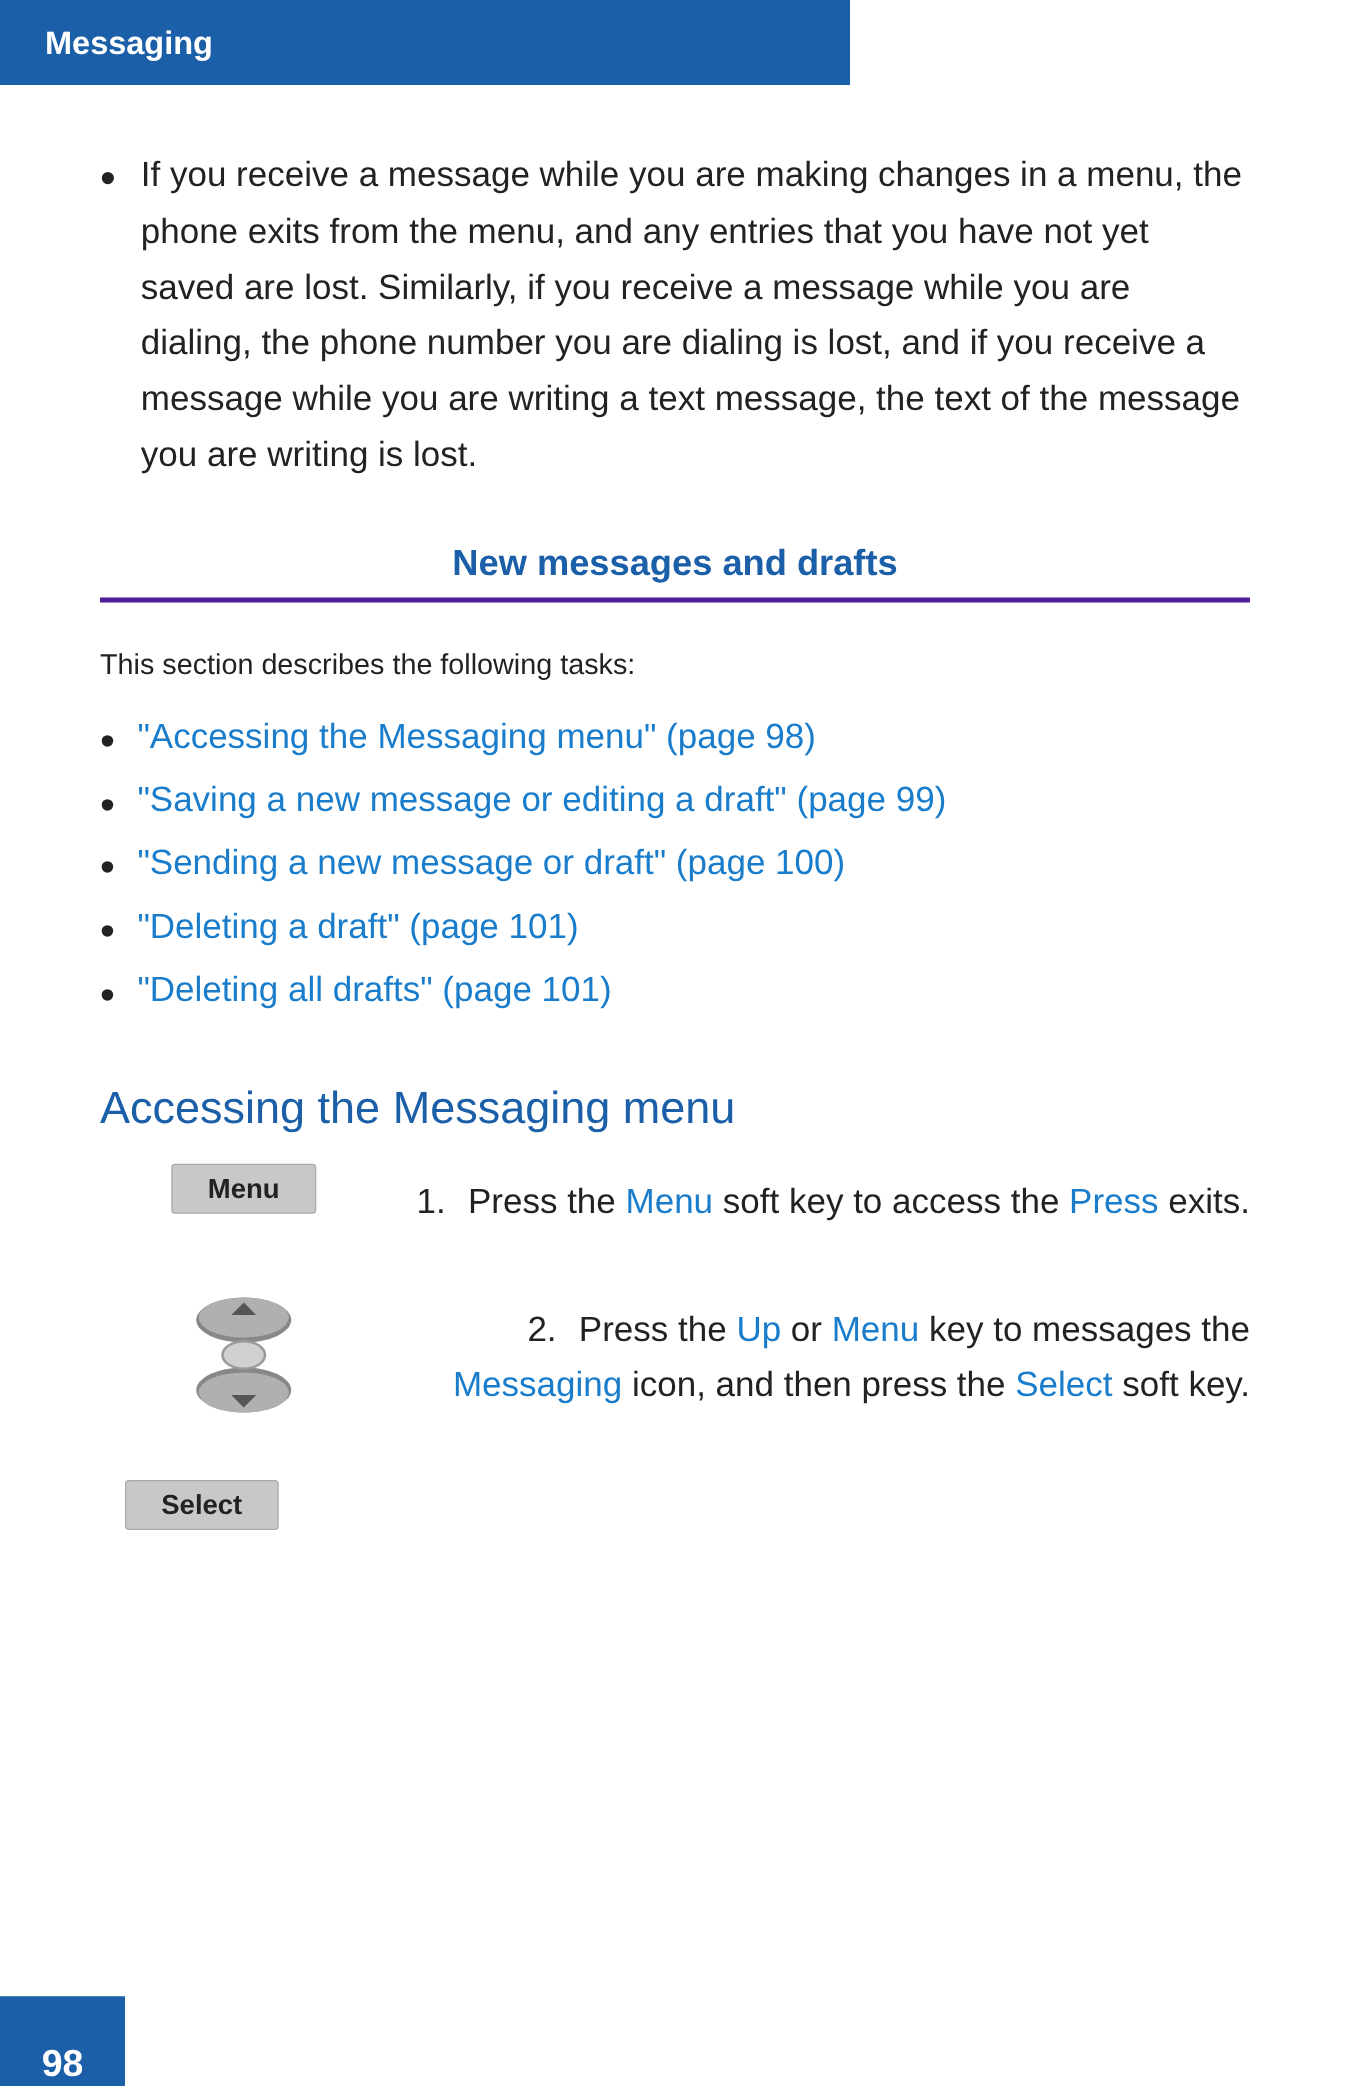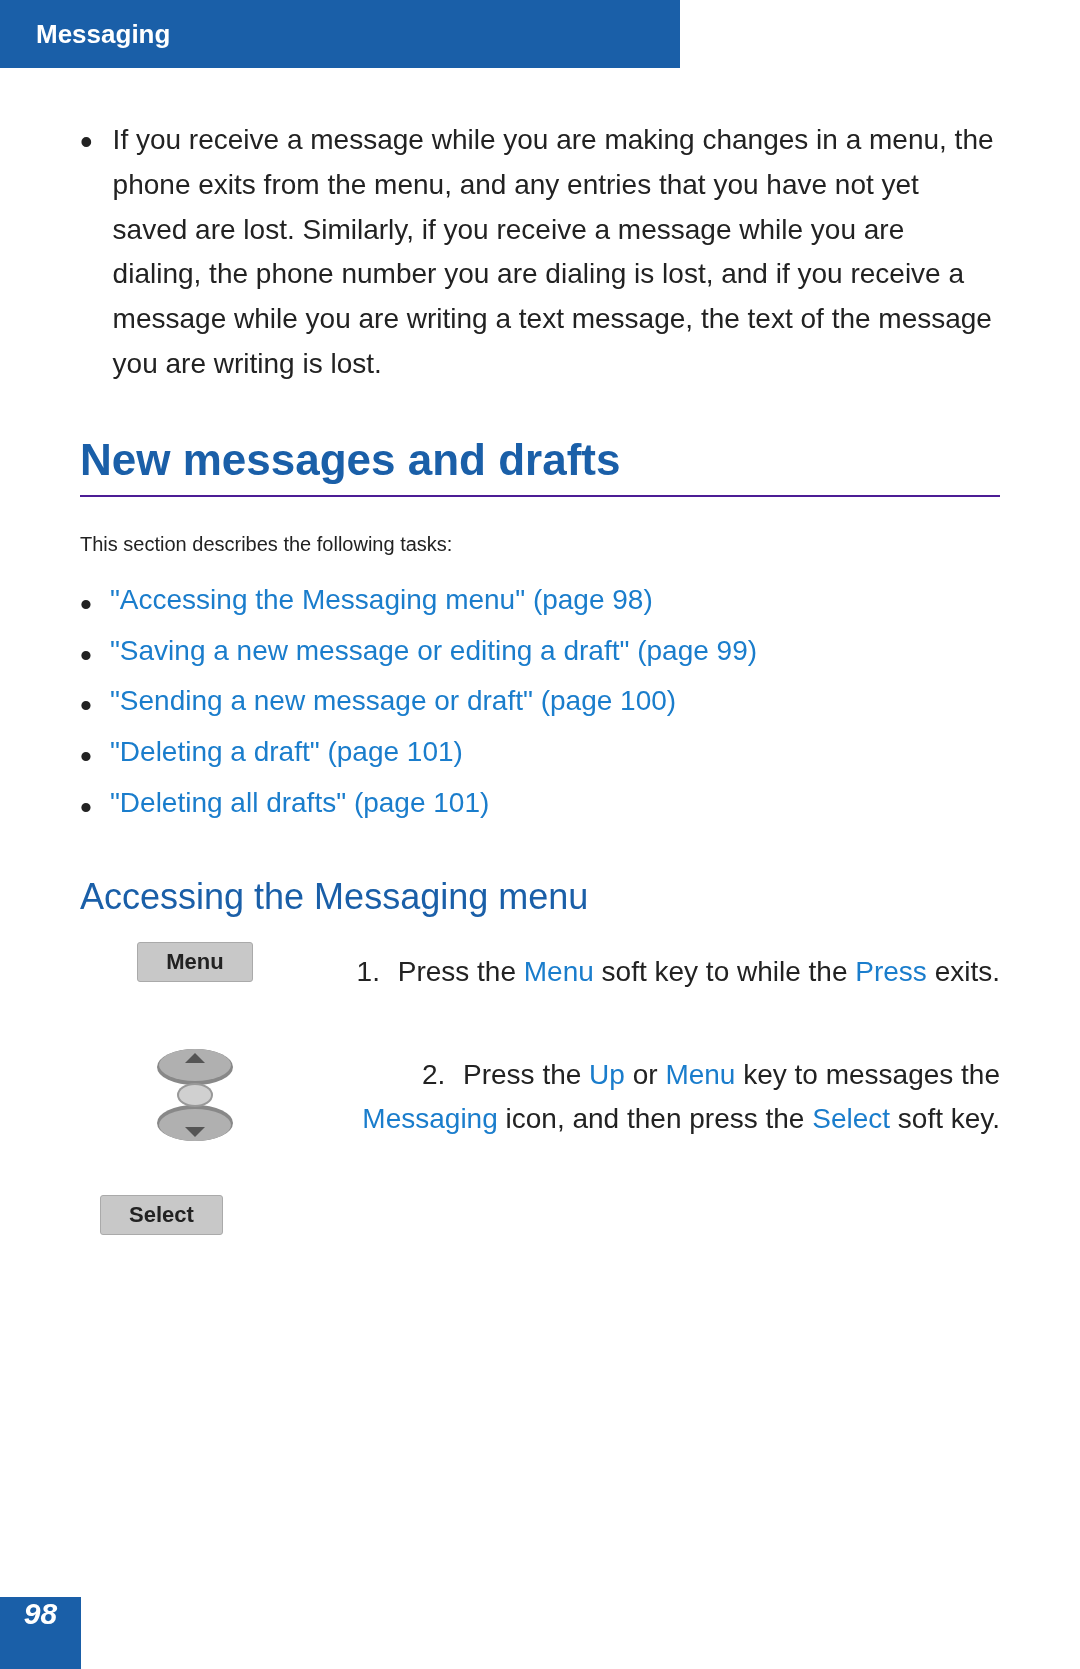--- a/index.html
+++ b/index.html
@@ -49,30 +49,31 @@
 
     .bullet-dot {
       font-size: 36px;
       line-height: 1.2;
       flex-shrink: 0;
       margin-top: 2px;
     }
 
     
     .section-heading {
-      font-size: 44px;
+      font-size: 29px;
       font-weight: bold;
       color: #1a5fa8;
-      border-bottom: 2px solid #4c1d95;
+      border-bottom: 4px solid #4c1d95;
       padding-bottom: 10px;
       margin-bottom: 36px;
+      text-align: center;
     }
 
     .section-intro {
-      font-size: 20px;
+      font-size: 23px;
       margin-bottom: 28px;
       color: #222;
     }
 
     
     .toc-list {
       list-style: none;
       margin-bottom: 48px;
     }
 
@@ -180,27 +181,26 @@
       align-items: center;
       margin-left: 20px;
       margin-top: 10px;
     }
 
     
     .footer {
       position: absolute;
       bottom: 0;
       left: 0;
-      width: 81px;
+      width: 100px;
       height: 72px;
       background: #1a5fa8;
       display: flex;
-      align-items: flex-start;
+      align-items: flex-end;
       justify-content: center;
-      font-style: italic;
     }
 
     .footer span {
       color: #ffffff;
       font-weight: bold;
       font-size: 30px;
     }
 
     
     .nav-svg {
@@ -252,21 +252,21 @@
 
 
   <div class="steps-container">
 
     <div class="step-row">
       <div class="step-icon">
         <div class="menu-btn">Menu</div>
       </div>
       <div class="step-text">
         <span class="step-number">1.</span>
-        <span>Press the </span><span class="blue-link">Menu</span><span> soft key to while the </span><span class="blue-link">Press</span><span> exits.</span>
+        <span>Press the </span><span class="blue-link">Menu</span><span> soft key to access the </span><span class="blue-link">Press</span><span> exits.</span>
       </div>
     </div>
 
     <div class="step-row">
       <div class="step-icon">
 
         <svg class="nav-svg" width="130" height="100" viewBox="0 0 130 100">
 
           <ellipse cx="65" cy="22" rx="38" ry="18" fill="#888"></ellipse>
           <ellipse cx="65" cy="20" rx="36" ry="16" fill="#b0b0b0"></ellipse>

